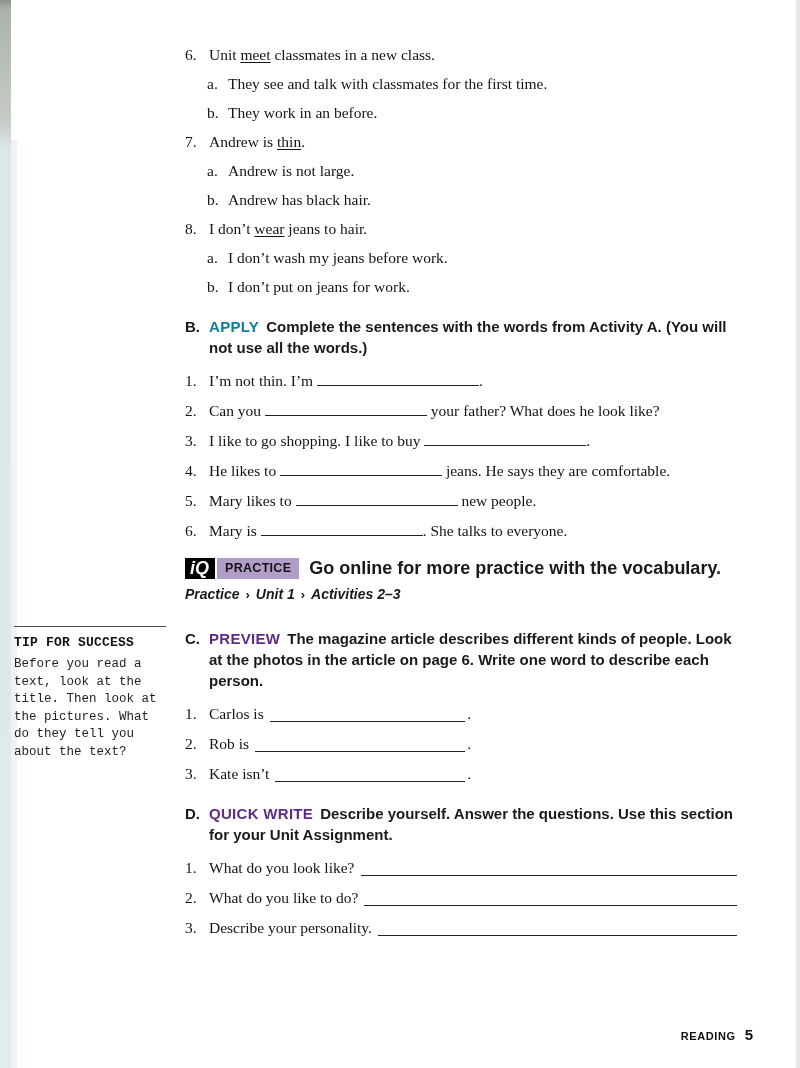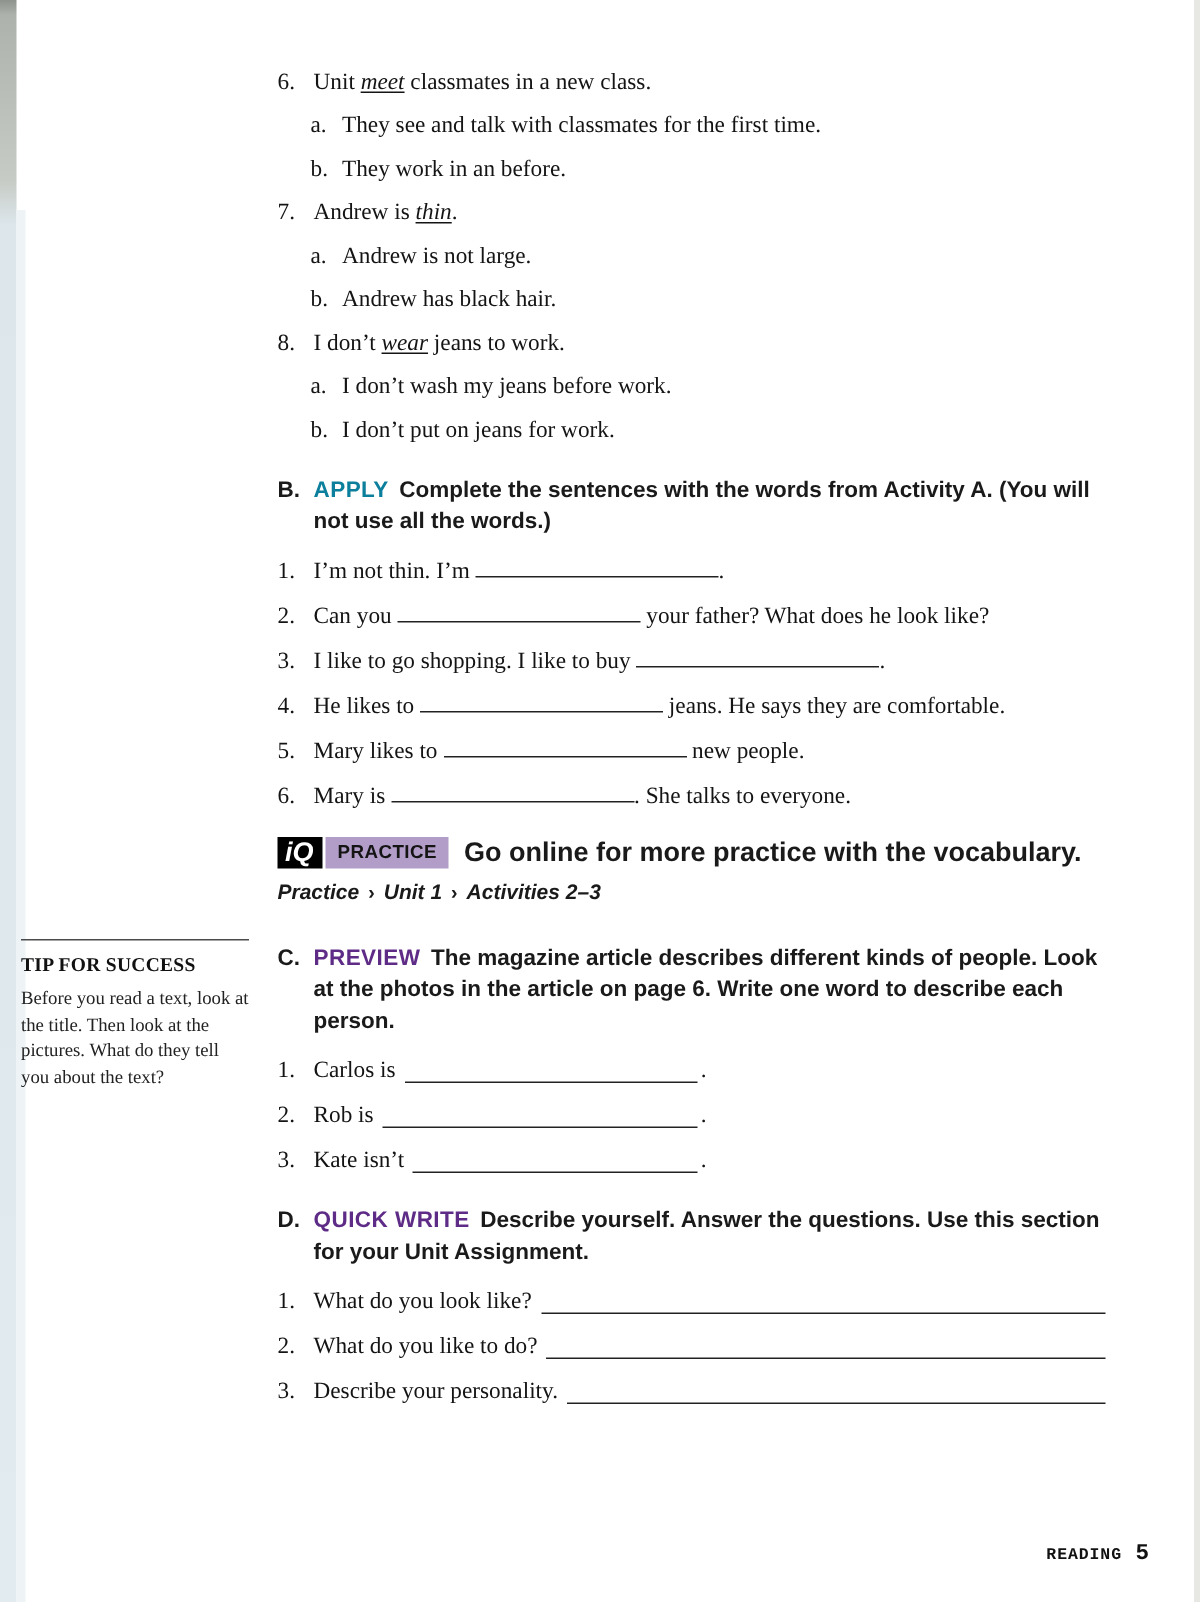--- a/index.html
+++ b/index.html
@@ -21,21 +21,21 @@
     position:absolute;left:11px;top:140px;width:6px;height:928px;background:#eef4f6;
   }
   .scan-right{position:absolute;right:0;top:0;width:4px;height:100%;background:#e7e7e3;}
 
   .content{position:absolute;left:185px;top:44px;width:552px;}
 
   
   .qa-stem{position:relative;padding-left:24px;font-size:15.5px;line-height:22px;margin-bottom:7px;}
   .qa-opt{position:relative;margin-left:22px;padding-left:21px;font-size:15.5px;line-height:22px;margin-bottom:7px;}
   .num{position:absolute;left:0;top:0;}
-  .u{text-decoration:underline;text-underline-offset:2px;font-style:italic;}
+  .u{text-decoration:underline;text-underline-offset:2px;}
 
   
   .section-head{
     position:relative;padding-left:24px;
     font-family:"Liberation Sans",sans-serif;font-weight:bold;
     font-size:15px;line-height:21px;color:#1a1a1a;
     margin:18px 0 12px 0;
   }
   .section-head.gap-lg{margin-top:26px;}
   .kw{margin-right:7px;letter-spacing:.3px;}
@@ -65,26 +65,26 @@
     font-size:12.5px;letter-spacing:.3px;padding:3px 8px;margin-left:2px;line-height:15px;
   }
   .iq-text{font-weight:bold;font-size:18px;margin-left:10px;color:#1a1a1a;}
   .breadcrumb{
     font-family:"Liberation Sans",sans-serif;font-weight:bold;font-style:italic;
     font-size:14px;margin-top:7px;color:#1a1a1a;
   }
   .chev{font-style:normal;margin:0 6px;font-size:13px;}
 
   
-  .tip{position:absolute;left:14px;top:626px;width:152px;font-family:Liberation Serif, serif;}
+  .tip{position:absolute;left:14px;top:626px;width:152px;font-family:Liberation Mono, monospace;}
   .tip-heading{margin:0;border-top:1.5px solid #4a4a4a;padding-top:8px;font-size:13px;font-weight:bold;letter-spacing:.2px;color:#111;}
   .tip-body{margin:6px 0 0 0;font-size:12.5px;line-height:1.4;color:#222;}
 
   
-  .footer{position:absolute;right:34px;top:1026px;font-family:Liberation Mono, monospace;font-weight:bold;color:#111;}
+  .footer{position:absolute;right:47px;top:1026px;font-family:Liberation Sans, sans-serif;font-weight:bold;color:#111;}
   .flabel{font-size:11px;letter-spacing:.6px;margin-right:9px;}
   .fpage{font-size:15px;}
 </style>
 </head>
 <body>
 
 <div class="scan-left"></div>
 <div class="scan-left-inner"></div>
 <div class="scan-right"></div>
 
@@ -101,21 +101,21 @@
     <div class="qa-opt"><span class="num">b.</span><span>They work in an before.</span></div>
   </div>
 
   <div>
     <div class="qa-stem"><span class="num">7.</span><span>Andrew is </span><span class="u">thin</span><span>.</span></div>
     <div class="qa-opt"><span class="num">a.</span><span>Andrew is not large.</span></div>
     <div class="qa-opt"><span class="num">b.</span><span>Andrew has black hair.</span></div>
   </div>
 
   <div>
-    <div class="qa-stem"><span class="num">8.</span><span>I don’t </span><span class="u">wear</span><span> jeans to work.</span></div>
+    <div class="qa-stem"><span class="num">8.</span><span>I don’t </span><span class="u">wear</span><span> jeans to hair.</span></div>
     <div class="qa-opt"><span class="num">a.</span><span>I don’t wash my jeans before work.</span></div>
     <div class="qa-opt"><span class="num">b.</span><span>I don’t put on jeans for work.</span></div>
   </div>
 
   <div class="section-head"><span class="num">B.</span><span class="kw teal">APPLY</span><span>Complete the sentences with the words from Activity A. (You will not use all the words.)</span></div>
 
   <div class="fill-item"><span class="num">1.</span><span>I’m not thin. I’m </span><span class="blank b-blank"></span><span>.</span></div>
   <div class="fill-item"><span class="num">2.</span><span>Can you </span><span class="blank b-blank"></span><span> your father? What does he look like?</span></div>
   <div class="fill-item"><span class="num">3.</span><span>I like to go shopping. I like to buy </span><span class="blank b-blank"></span><span>.</span></div>
   <div class="fill-item"><span class="num">4.</span><span>He likes to </span><span class="blank b-blank"></span><span> jeans. He says they are comfortable.</span></div>

